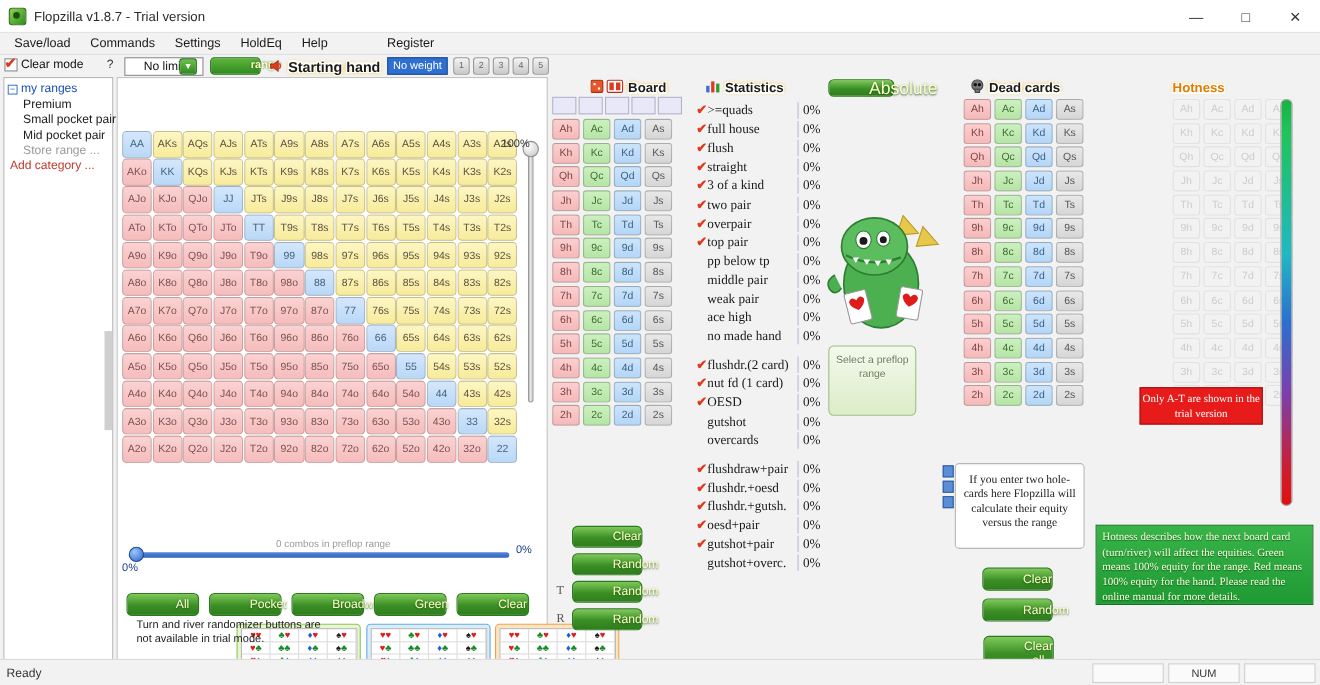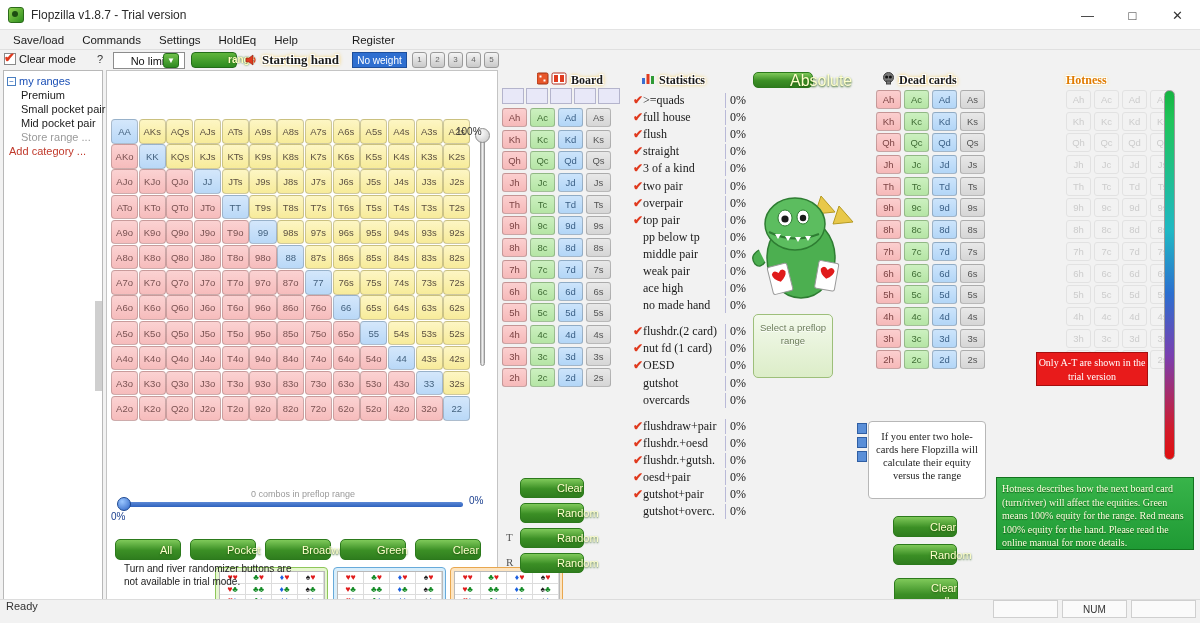--- a/index.html
+++ b/index.html
@@ -26,21 +26,21 @@
             font-size:13px; color:#333; }
   
   #menubar { height:20px; background:#f2f2f2; display:flex; align-items:center;
              padding-left:4px; border-bottom:1px solid #e0e0e0; }
   .menu-item { padding:2px 9px; font-size:11.5px; color:#1a1a1a; }
   #menu-register { margin-left:36px; }
   
   #main { position:relative; width:1200px; height:553px; background:#f2f2f2; }
   .panel-title {
     display:flex; align-items:center; gap:4px; height:16px;
-    font-weight:bold; font-size:12px;font-family:Liberation Serif, serif;
+    font-weight:bold; font-size:12px;
   }
   .title-glow {
     color:#1a1a1a;
     text-shadow: -1px -1px 0 #fff, 1px -1px 0 #fff, -1px 1px 0 #fff, 1px 1px 0 #fff,
                   0 0 3px #ffd34d, 0 0 5px #ffb300;
   }
   
   #toolbar { position:absolute; left:0; top:0; width:1200px; height:22px; }
   #clear-mode { position:absolute; left:4px; top:3px; display:flex; align-items:center; gap:3px; font-size:11px;}
   .chk { width:12px; height:12px; border:1px solid #8a8a8a; background:#fff; position:relative; flex:none; }
@@ -208,21 +208,21 @@
   }
   #hot-desc {
     position:absolute; left:996px; top:427px; width:198px; height:73px;
     background:linear-gradient(#38b44a,#1f9a34); border:1px solid #13731f;
     color:#ffffdf; font-family:"Liberation Serif", serif; font-size:10px;
     line-height:13.5px; padding:4px 5px; text-shadow:0 1px 1px #0d5a16;
   }
   
   #statusbar {
     position:absolute; left:0; top:599px; width:1200px; height:24px;
-    background:#f2f2f2; border-top:1px solid #dcdcdc; display:flex; 
+    background:#f2f2f2; border-top:1px solid #dcdcdc; display:flex; align-items:center;
   }
   #status-text { margin-left:6px; font-size:11px; color:#333; }
   #status-fields { margin-left:auto; display:flex; }
   .sfield { width:65px; height:18px; border:1px solid #cfcfcf; background:#fafafa;
             margin-right:4px; font-size:10px; text-align:center; line-height:17px; color:#333; }
 </style>
 </head>
 <body>
 
 <div id="titlebar">

